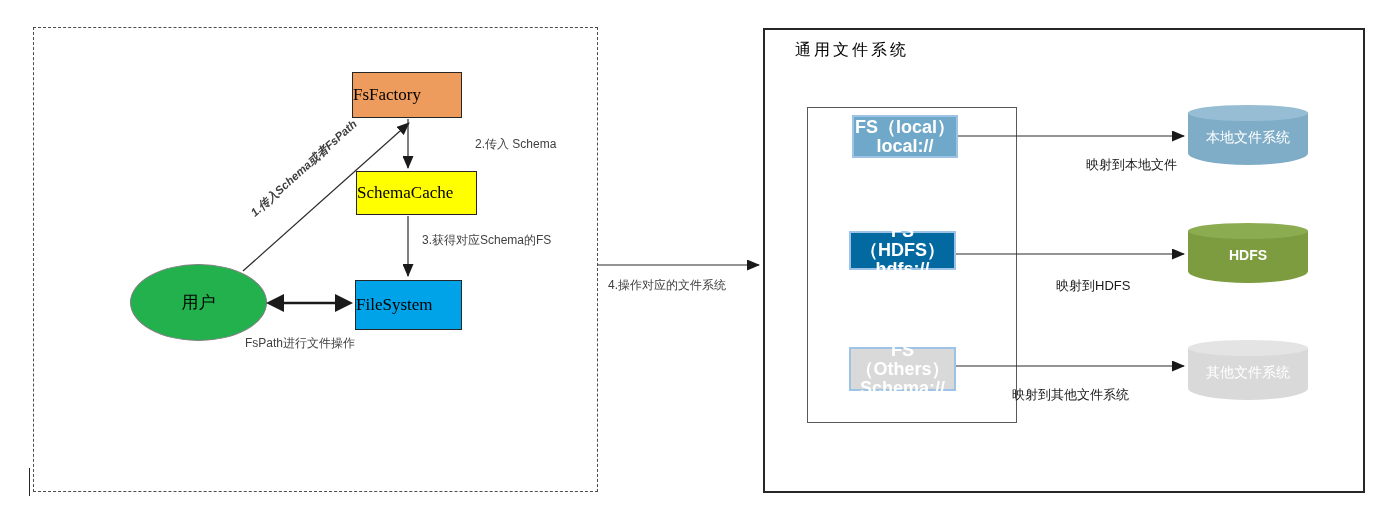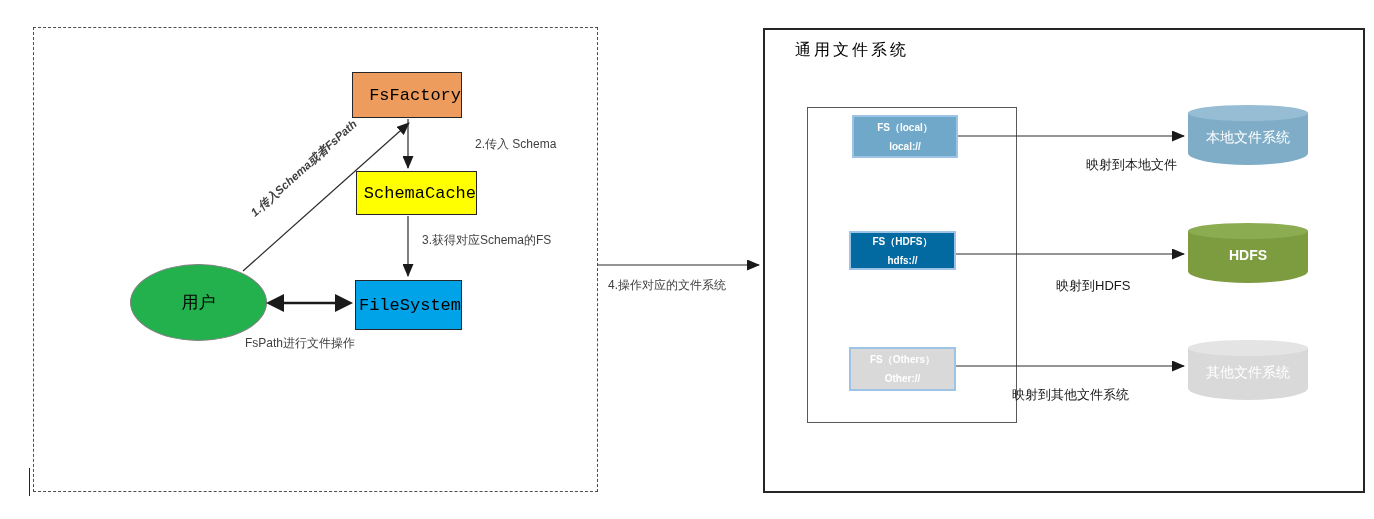--- a/index.html
+++ b/index.html
@@ -26,22 +26,22 @@
     left:807px; top:107px; width:210px; height:316px;
     border:1px solid #595959;
     box-sizing:border-box;
   }
   .stray-mark { left:29px; top:468px; width:1px; height:28px; background:#262626; }
 
   
   .class-box {
     box-sizing:border-box;
     border:1px solid #262626;
-    display:flex; align-items:center; justify-content:flex-end;
-    font-family:Liberation Mono, monospace;
+    display:flex; align-items:center; justify-content:flex-start;
+    font-family:Liberation Serif, serif;
     font-size:17px; color:#000;
   }
   .fs-factory   { left:352px; top:72px;  width:110px; height:46px; background:#ED9C5E; }
   .schema-cache { left:356px; top:171px; width:121px; height:44px; background:#FFFF00; }
   .file-system  { left:355px; top:280px; width:107px; height:50px; background:#00A2E8; }
 
   .user-ellipse {
     left:130px; top:264px; width:137px; height:77px;
     background:#22B14C; border:1px solid #7f7f7f; border-radius:50%;
     display:flex; align-items:center; justify-content:center;
@@ -61,21 +61,21 @@
   .step4 { left:608px; top:277px; }
   .step5 { left:215px; top:334px; width:170px; text-align:center; line-height:18px; white-space:normal; }
 
   
   .generic-title {
     left:795px; top:40px; font-size:16px; letter-spacing:3px; color:#000;
   }
   .fs-node {
     box-sizing:border-box;
     border:2px solid #9DC3E6;
-    color:#fff; font-size:10px; font-weight:bold;
+    color:#fff; font-size:18px; font-weight:bold;
     display:flex; flex-direction:column; align-items:center; justify-content:center;
     line-height:19px; text-align:center;
   }
   .fs-local  { left:852px; top:115px; width:106px; height:43px; background:#6FA8C8; }
   .fs-hdfs   { left:849px; top:231px; width:107px; height:39px; background:#0369a1; }
   .fs-others { left:849px; top:347px; width:107px; height:44px; background:#D9D9D9; }
 
   .map-label { font-size:13px; color:#1a1a1a; white-space:nowrap; }
   .map1 { left:1040px; top:156px;padding-left:46px; }
   .map2 { left:1056px; top:277px; }
@@ -162,21 +162,21 @@
   <div class="abs fs-node fs-local">
     <div>FS（local）</div>
     <div>local://</div>
   </div>
   <div class="abs fs-node fs-hdfs">
     <div>FS（HDFS）</div>
     <div>hdfs://</div>
   </div>
   <div class="abs fs-node fs-others">
     <div>FS（Others）</div>
-    <div>Other://</div>
+    <div>Schema://</div>
   </div>
 
   <div class="abs map-label map1">映射到本地文件</div>
   <div class="abs map-label map2">映射到HDFS</div>
   <div class="abs map-label map3">映射到其他文件系统</div>
 
   <div class="cylinder cyl-local">
     <div class="cyl-body"></div>
     <div class="cyl-top"></div>
     <div class="cyl-label">本地文件系统</div>

